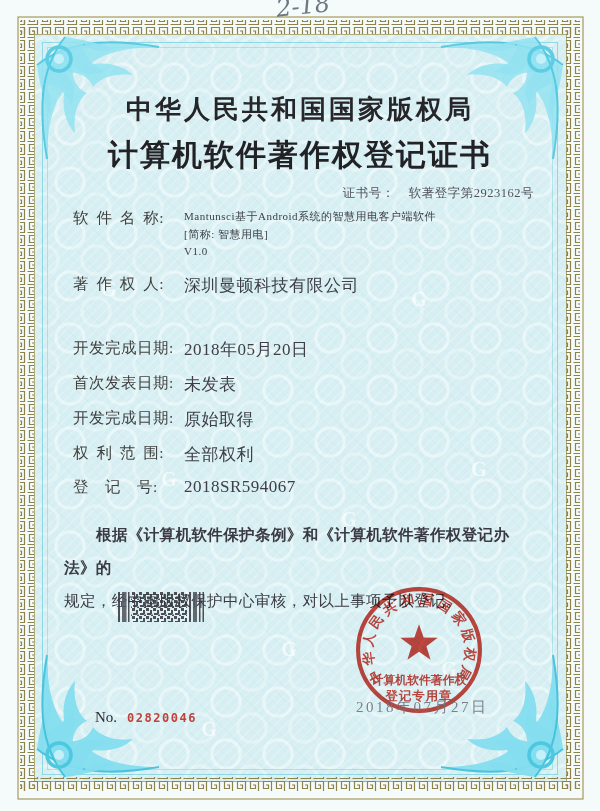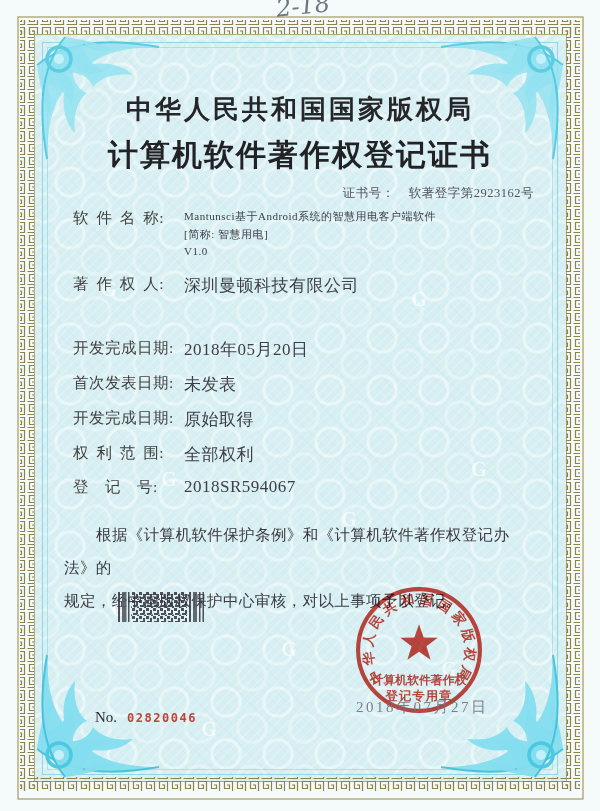--- a/index.html
+++ b/index.html
@@ -53,21 +53,21 @@
     position:absolute; left:73px; font-size:15.5px; color:#404040; letter-spacing:.5px; word-spacing:3px; white-space:pre;
   }
   .row-value{
     position:absolute; left:184px; font-size:17px; color:#3d3e46; letter-spacing:.5px;
   }
   .sw-line{font-size:11px;}
   .statement{
     position:absolute; left:64px; top:518px; width:474px;
     font-size:15.5px; color:#3a3a42; line-height:33px; letter-spacing:.4px;
   }
-  .statement .l1{text-indent:32px;}
+  .statement .l1{text-indent:32px;font-weight:bold;}
   .barcode{position:absolute; left:118px; top:592px; z-index:5;}
   .stamp{position:absolute; left:355px; top:586px; width:128px; height:128px; z-index:6;
          mix-blend-mode:multiply; opacity:.93;}
   .issue-date{
     position:absolute; left:356px; top:698px; z-index:7;
     font-size:15px; font-weight:normal; color:#73737e; letter-spacing:2.5px; opacity:.9;
   }
   .serial{position:absolute; left:95px; top:709px; z-index:7; font-size:15px; color:#2b2b30;}
   .serial .num{
     font-family:"DejaVu Sans Mono",monospace; font-size:12px; letter-spacing:1.5px;

